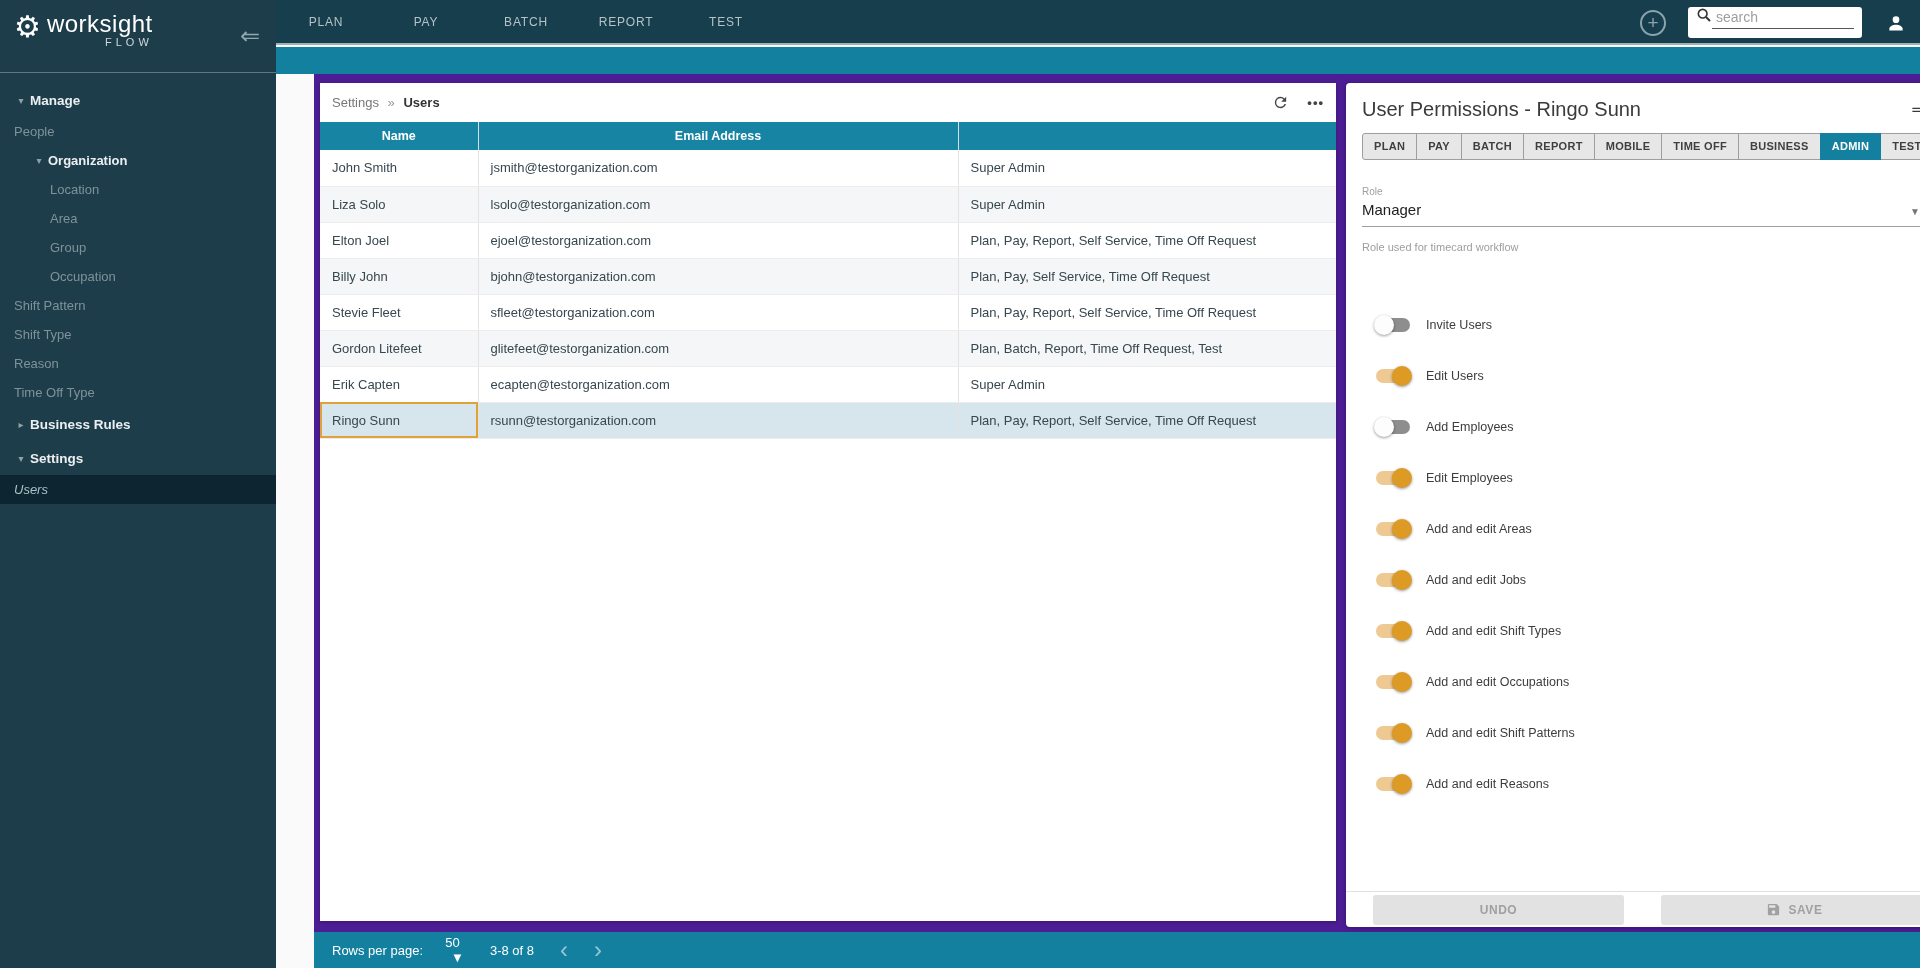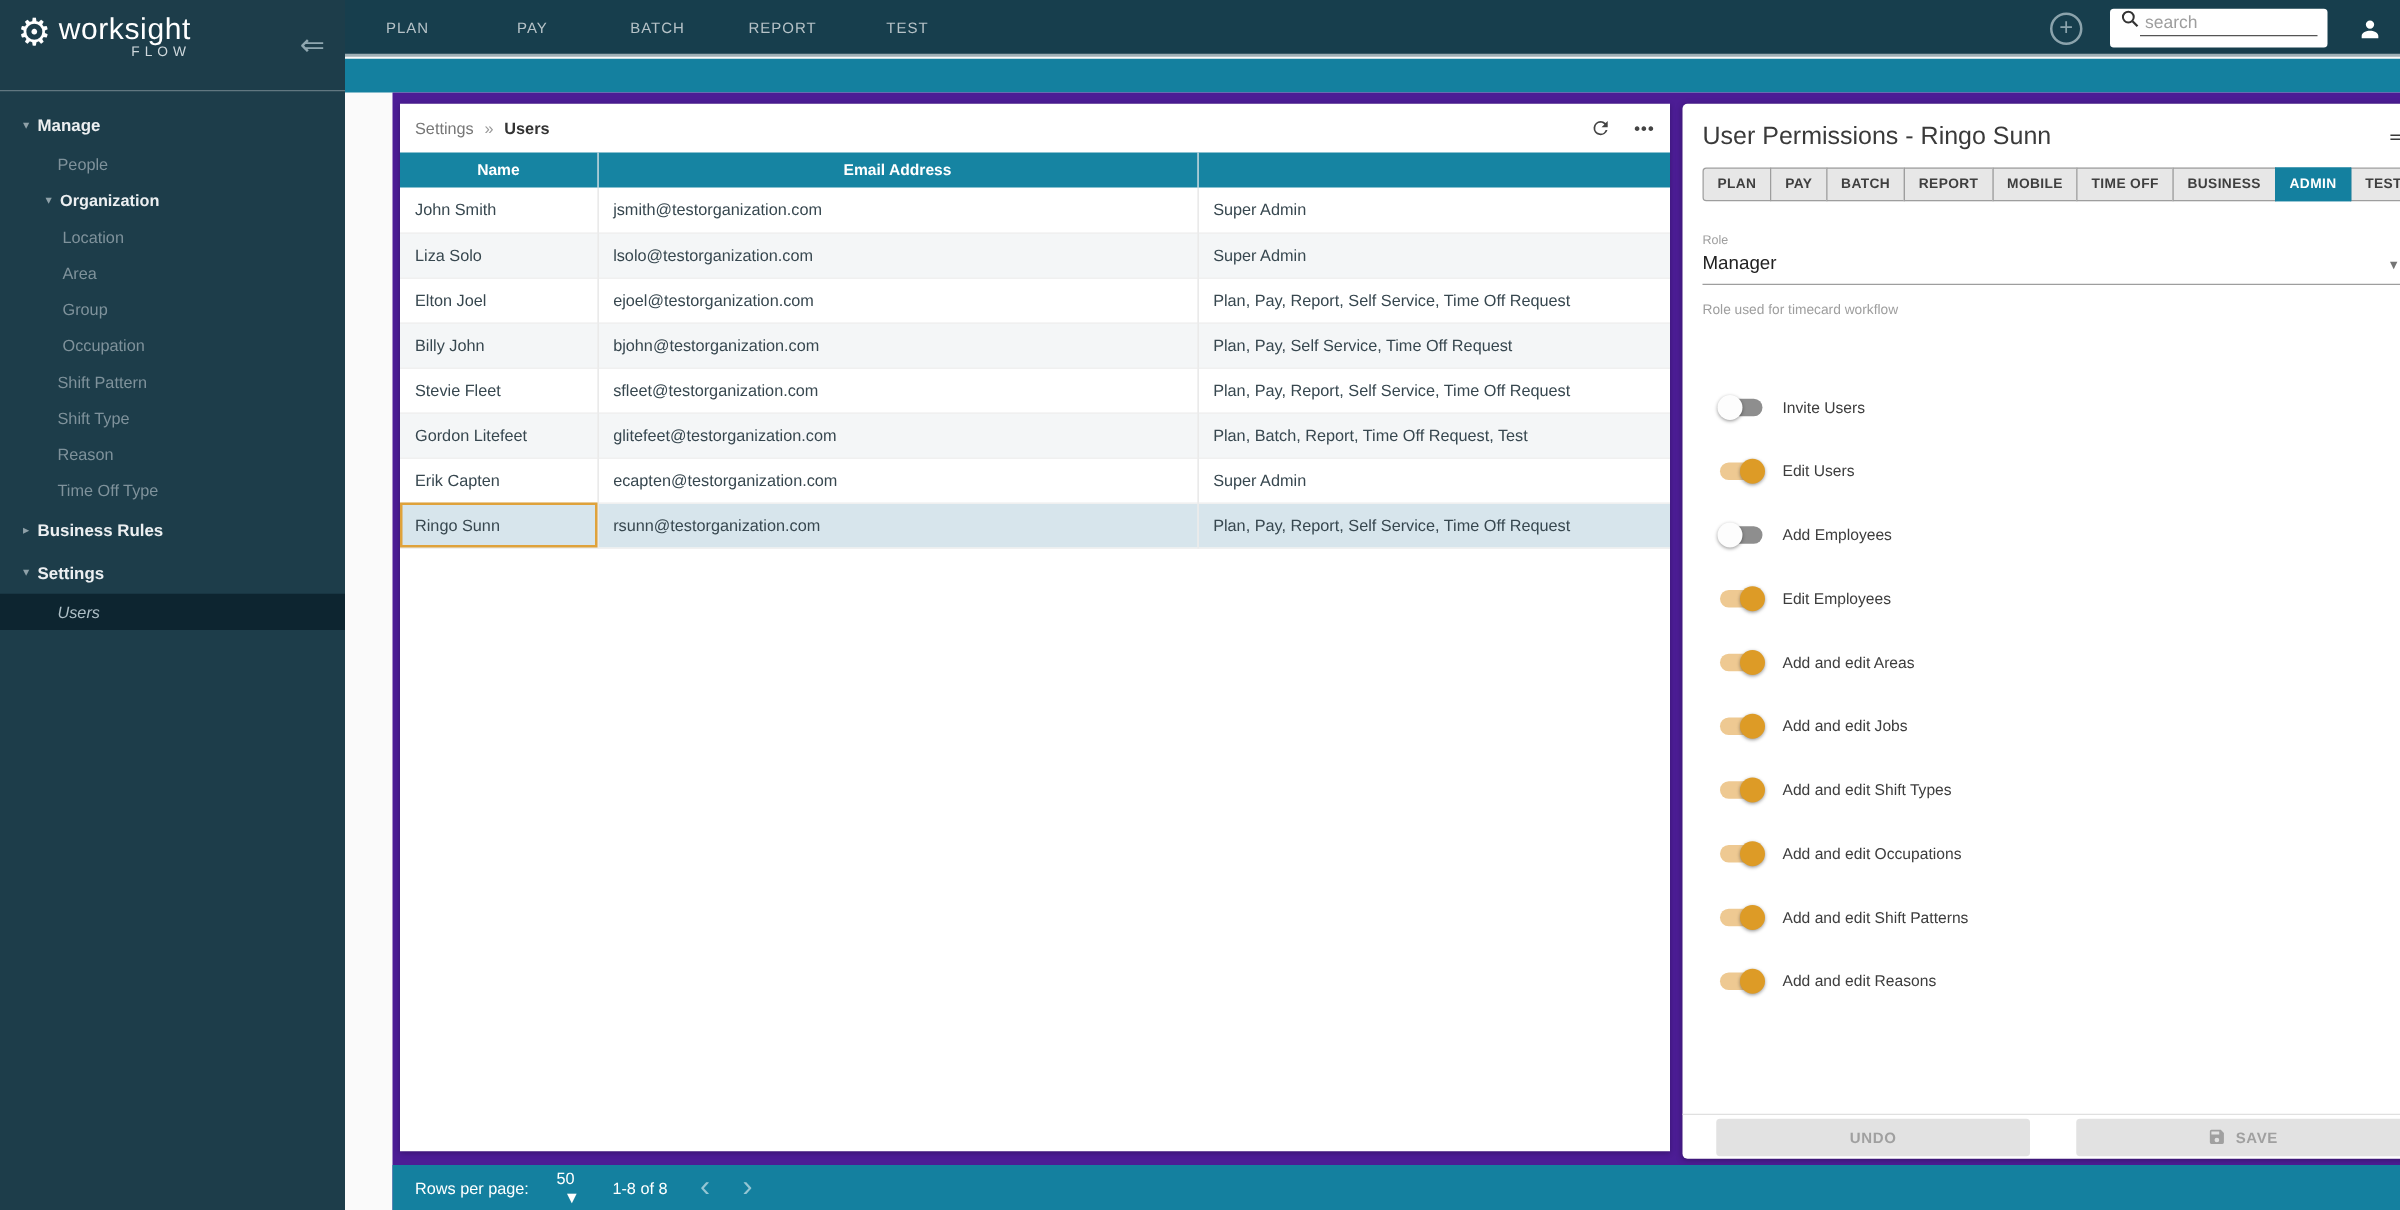--- a/index.html
+++ b/index.html
@@ -35,21 +35,21 @@
   .logo-brand { color:#fff; font-size:24px; letter-spacing:.5px; }
   .logo-sub { display:block; text-align:right; color:#cfd8dc; font-size:11px; letter-spacing:4px; margin-top:-2px; }
   .collapse-btn { position:absolute; right:16px; top:22px; color:#8fa7b0; font-size:24px; cursor:pointer; }
 
   .side-nav { padding-top:10px; }
   .side-item { display:flex; align-items:center; height:29px; color:#7f929b; font-size:13px; cursor:pointer; }
   .side-item.section { height:34px; color:#eceff1; font-weight:bold; font-size:13.5px; }
   .side-item .caret { width:18px; text-align:center; font-size:10px; color:#8fa1a8; flex:0 0 18px; }
   .side-item .lbl { white-space:nowrap; }
   .ind-0 { padding-left:12px; }
-  .ind-1 { padding-left:46px; }
+  .ind-1 { padding-left:14px; }
   .ind-1c { padding-left:30px; }   
   .ind-2 { padding-left:50px; }
   .side-item.sub-section { color:#eceff1; font-weight:bold; }
   .side-item.active { background:#0d2530; color:#aebfc6; font-style:italic; }
 
   
   .content { position:absolute; left:276px; right:0; top:74px; bottom:0; background:#4c1d95;margin-left:38px; }
 
   
   .table-card { position:absolute; left:6px; top:9px; width:1016px; bottom:47px;
@@ -398,17 +398,17 @@
       <span class="sb-arrow sb-down">▼</span>
     </div>
   </div>
 
   <div class="bottom-bar">
     <span class="rpp-label">Rows per page:</span>
     <span class="rpp-select">
       <span>50</span>
       <span class="rpp-caret">▼</span>
     </span>
-    <span class="range-label">1-8 of 8</span>
+    <span class="range-label">3-8 of 8</span>
     <span class="page-chev">‹</span>
     <span class="page-chev">›</span>
   </div>
 </div>
 
 </body></html>

